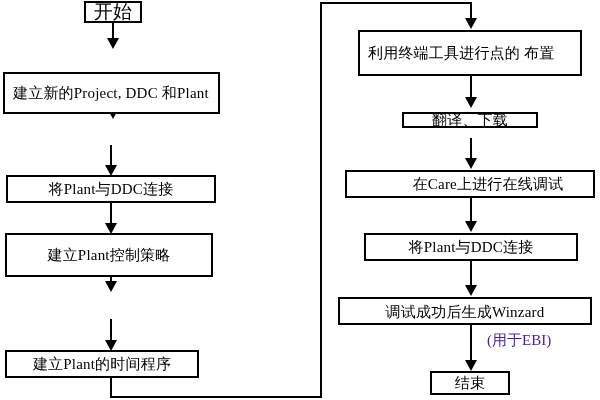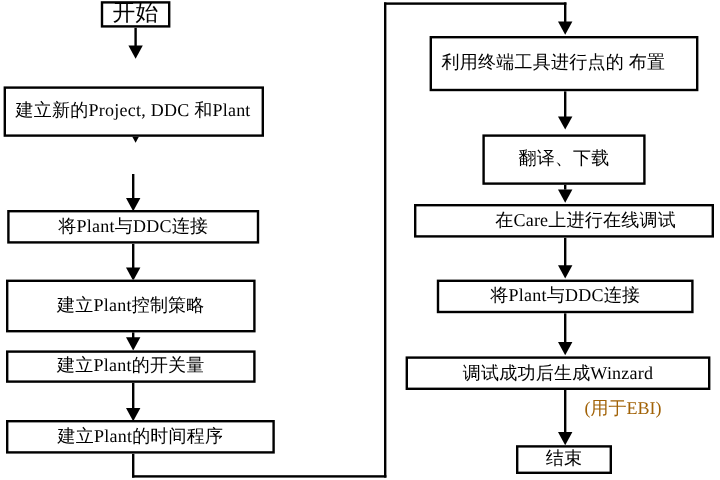--- a/index.html
+++ b/index.html
@@ -56,21 +56,21 @@
     width: 0;
     height: 0;
     border-left: 6px solid transparent;
     border-right: 6px solid transparent;
     border-top: 11px solid #000000;
     z-index: 2;
   }
   .freelabel {
     position: absolute;
     font-size: 15px;
-    color: #a16207;
+    color: #4c1d95;
     white-space: nowrap;
     z-index: 3;
   }
 </style>
 </head>
 <body>
 
 <div id="flowchart">
 
   <div class="node" style="left:84px; top:1px; width:58px; height:22px; font-size:19px;">
@@ -83,33 +83,30 @@
 
 
   <div class="node" style="left:6px; top:175px; width:210px; height:28px;">
     <span>将Plant与DDC连接</span>
   </div>
 
   <div class="node" style="left:5px; top:233px; width:208px; height:44px;">
     <span>建立Plant控制策略</span>
   </div>
 
-  <div class="node" style="left:5px; top:292px; width:208px; height:27px;">
-    <span>建立Plant的开关量</span>
-  </div>
 
-  <div class="node" style="left:5px; top:350px; width:224px; height:28px;">
+  <div class="node" style="left:5px; top:350px; width:194px; height:28px;">
     <span>建立Plant的时间程序</span>
   </div>
 
   <div class="node multiline" style="left:358px; top:30px; width:224px; height:46px;">
     <span>利用终端工具进行点的 布置</span>
   </div>
 
-  <div class="node" style="left:402px; top:112px; width:136px; height:42px;">
+  <div class="node" style="left:402px; top:112px; width:136px; height:16px;">
     <span>翻译、下载</span>
   </div>
 
   <div class="node" style="left:345px; top:170px; width:250px; height:28px;padding-left:40px;">
     <span>在Care上进行在线调试</span>
   </div>
 
   <div class="node" style="left:364px; top:233px; width:214px; height:28px;">
     <span>将Plant与DDC连接</span>
   </div>

